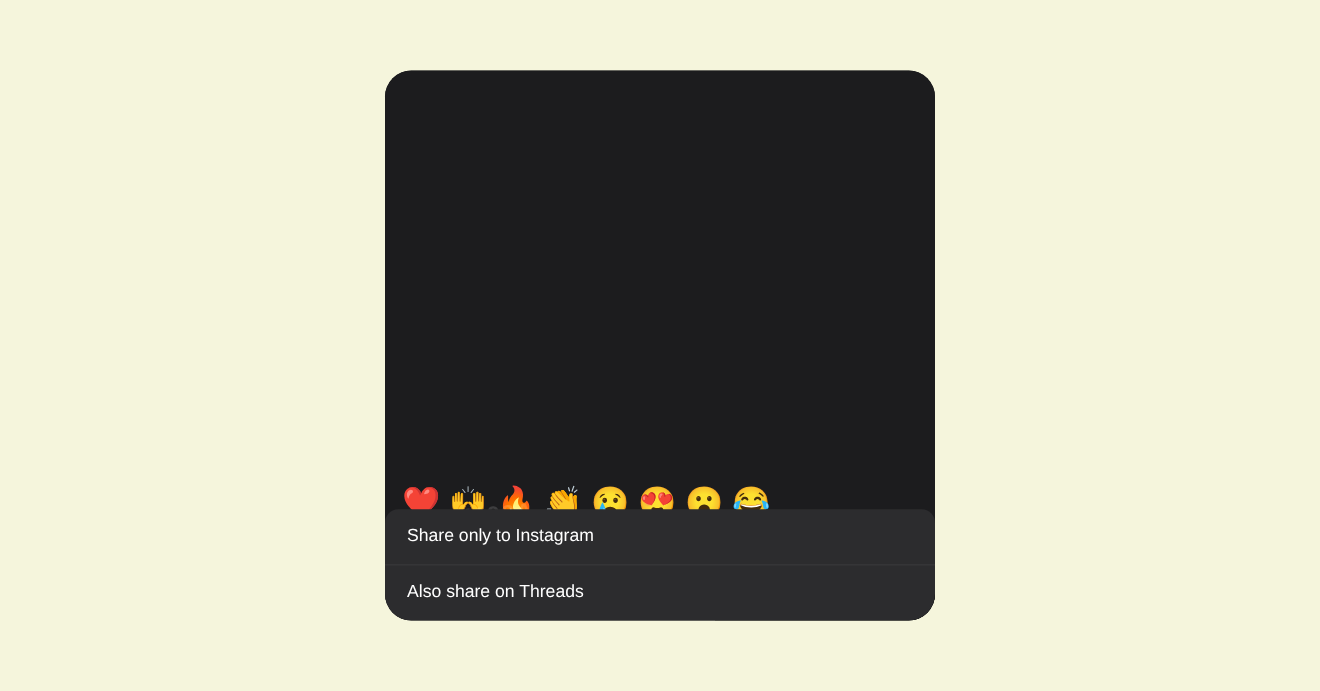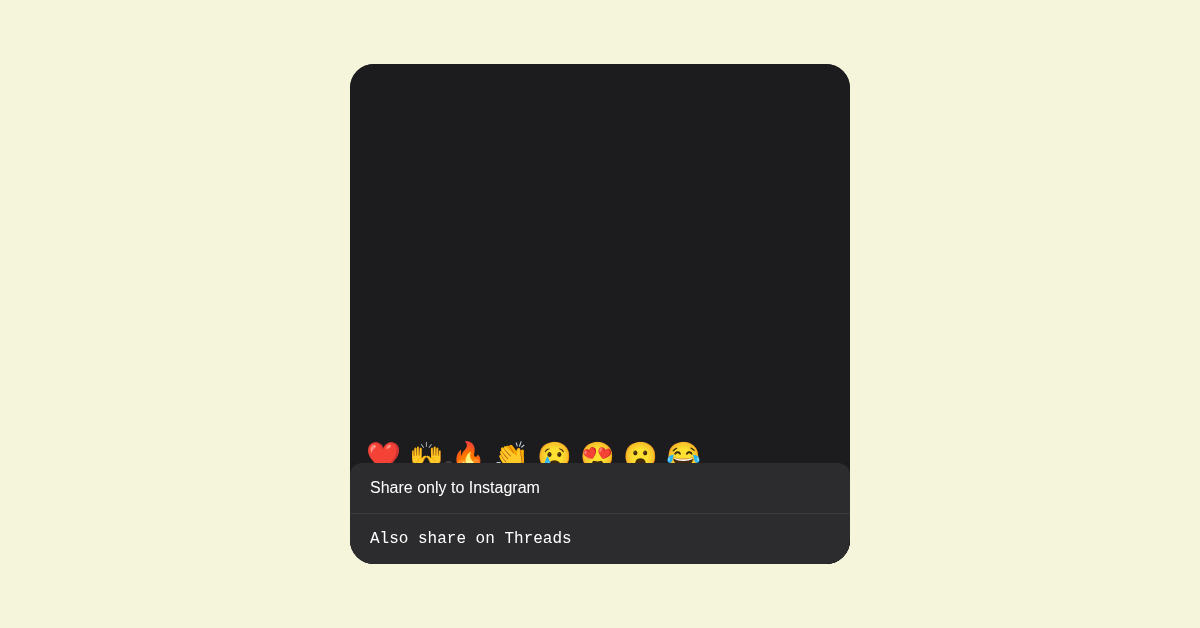--- a/index.html
+++ b/index.html
@@ -131,21 +131,20 @@
     .dropdown-item {
       padding: 16px 20px;
       color: #ffffff;
       font-size: 16px;
       cursor: pointer;
       border-bottom: 1px solid #3a3a3c;
     }
 
     .dropdown-item:last-child {
       border-bottom: none;
-      font-family: Liberation Mono, monospace;
     }
 
     .keyboard-area {
       position: absolute;
       bottom: 0;
       right: 0;
       width: 200px;
       background-color: #000000;
       padding: 8px 12px;
     }

